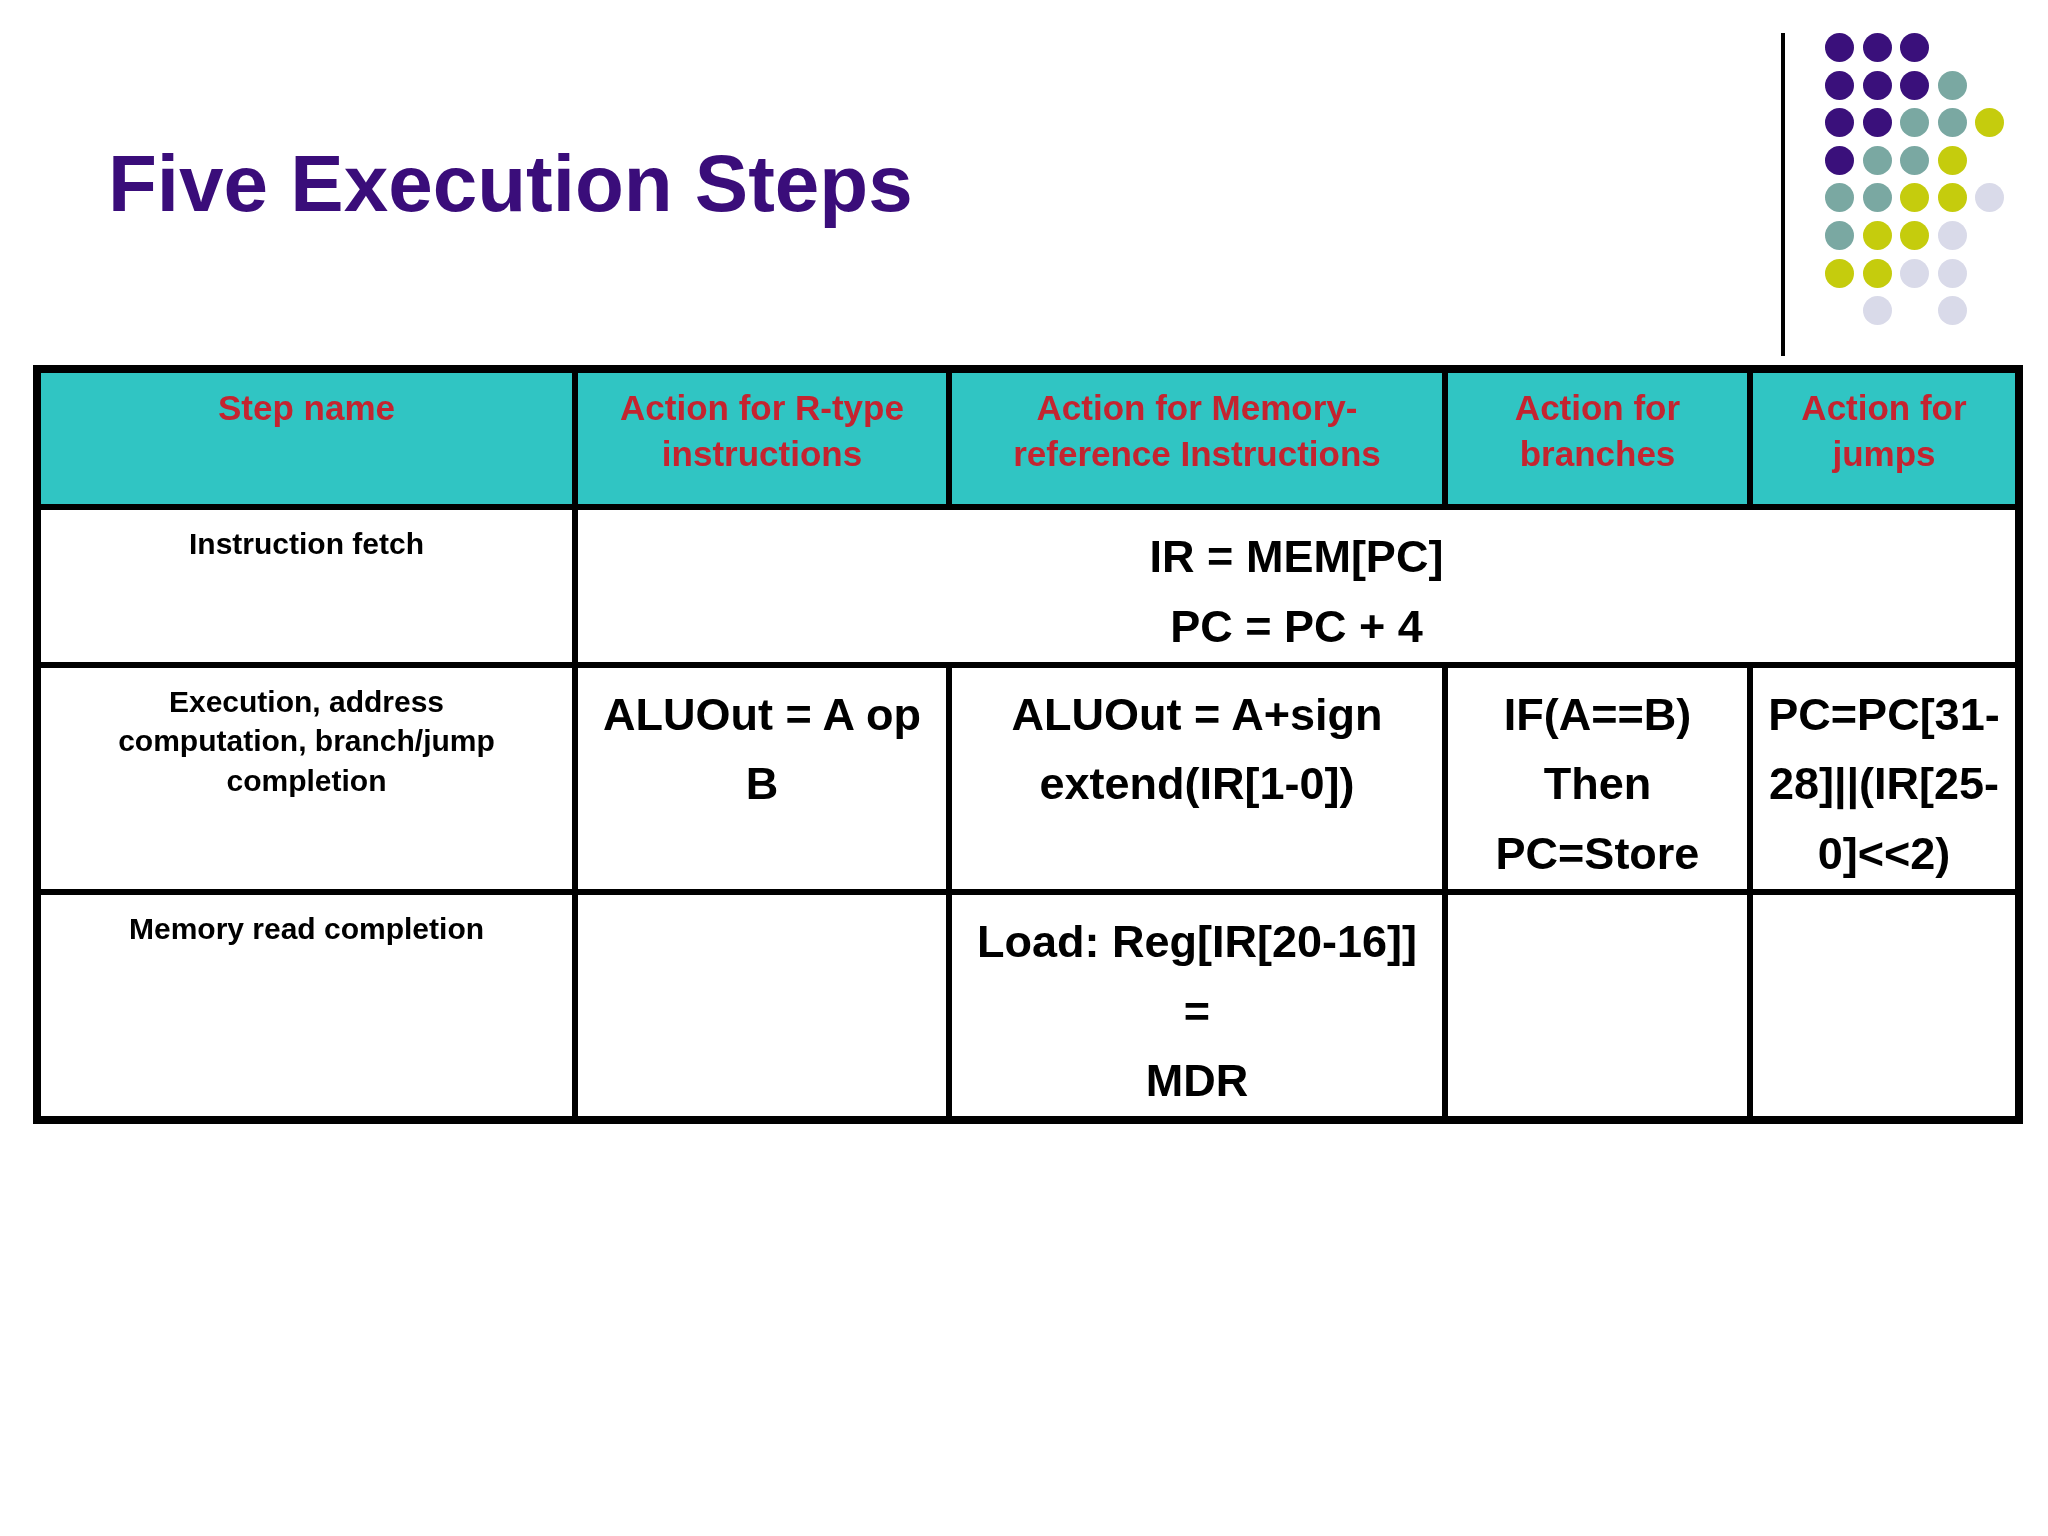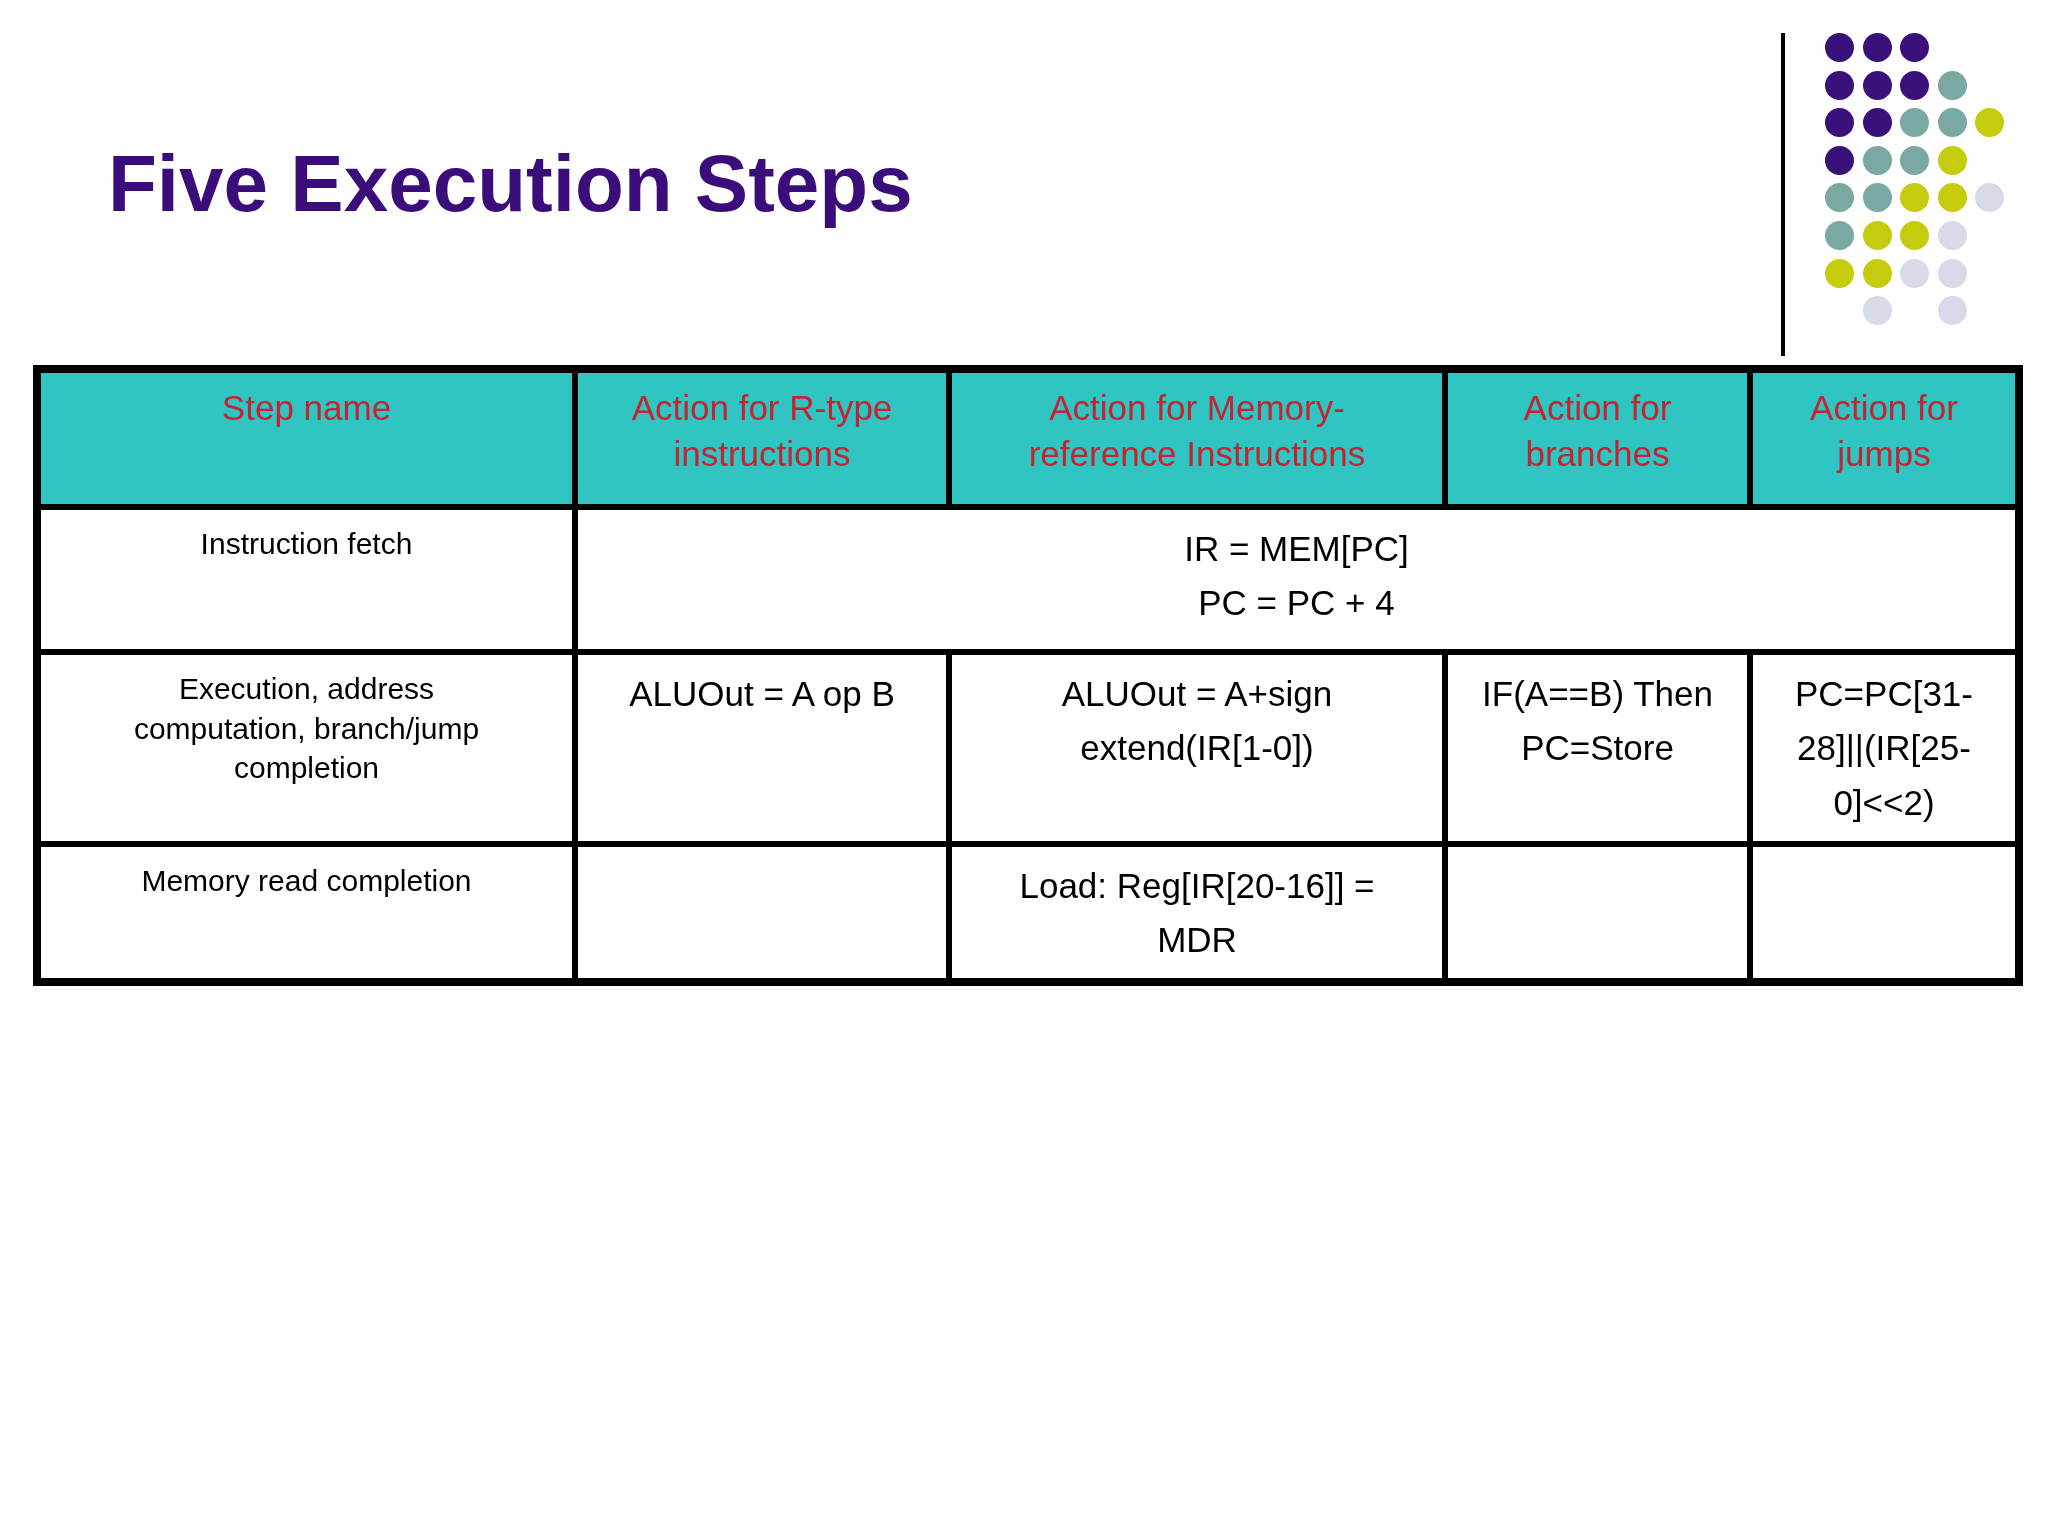--- a/index.html
+++ b/index.html
@@ -61,37 +61,37 @@
     border-collapse: collapse;
     table-layout: fixed;
     border: 8px solid #000;
   }
   table.steps th, table.steps td {
     border: 6px solid #000;
     vertical-align: top;
     text-align: center;
     white-space: pre-wrap;
     overflow: hidden;
-    font-weight: normal;
+    font-weight: bold;
   }
   table.steps th {
     background: var(--header-bg, #30C5C3);
     color: var(--header-fg, #C42430);
     font-size: 35px;
     line-height: 1.3;
     padding: 12px 6px 0 6px;
   }
   td.step {
     font-size: 30px;
     line-height: 1.32;
     padding: 14px 8px 0 8px;
     color: #000;
   }
   td.act {
-    font-size: 35px;
+    font-size: 45px;
     line-height: 1.55;
     padding: 12px 8px 0 8px;
     color: #000;
   }
   tr.r-hdr  { height: 138px; }
   tr.r-1    { height: 145px; }
   tr.r-2    { height: 192px; }
   tr.r-3    { height: 192px; }
   tr.r-4    { height: 223px; }
   tr.r-5    { height: 138px; }

